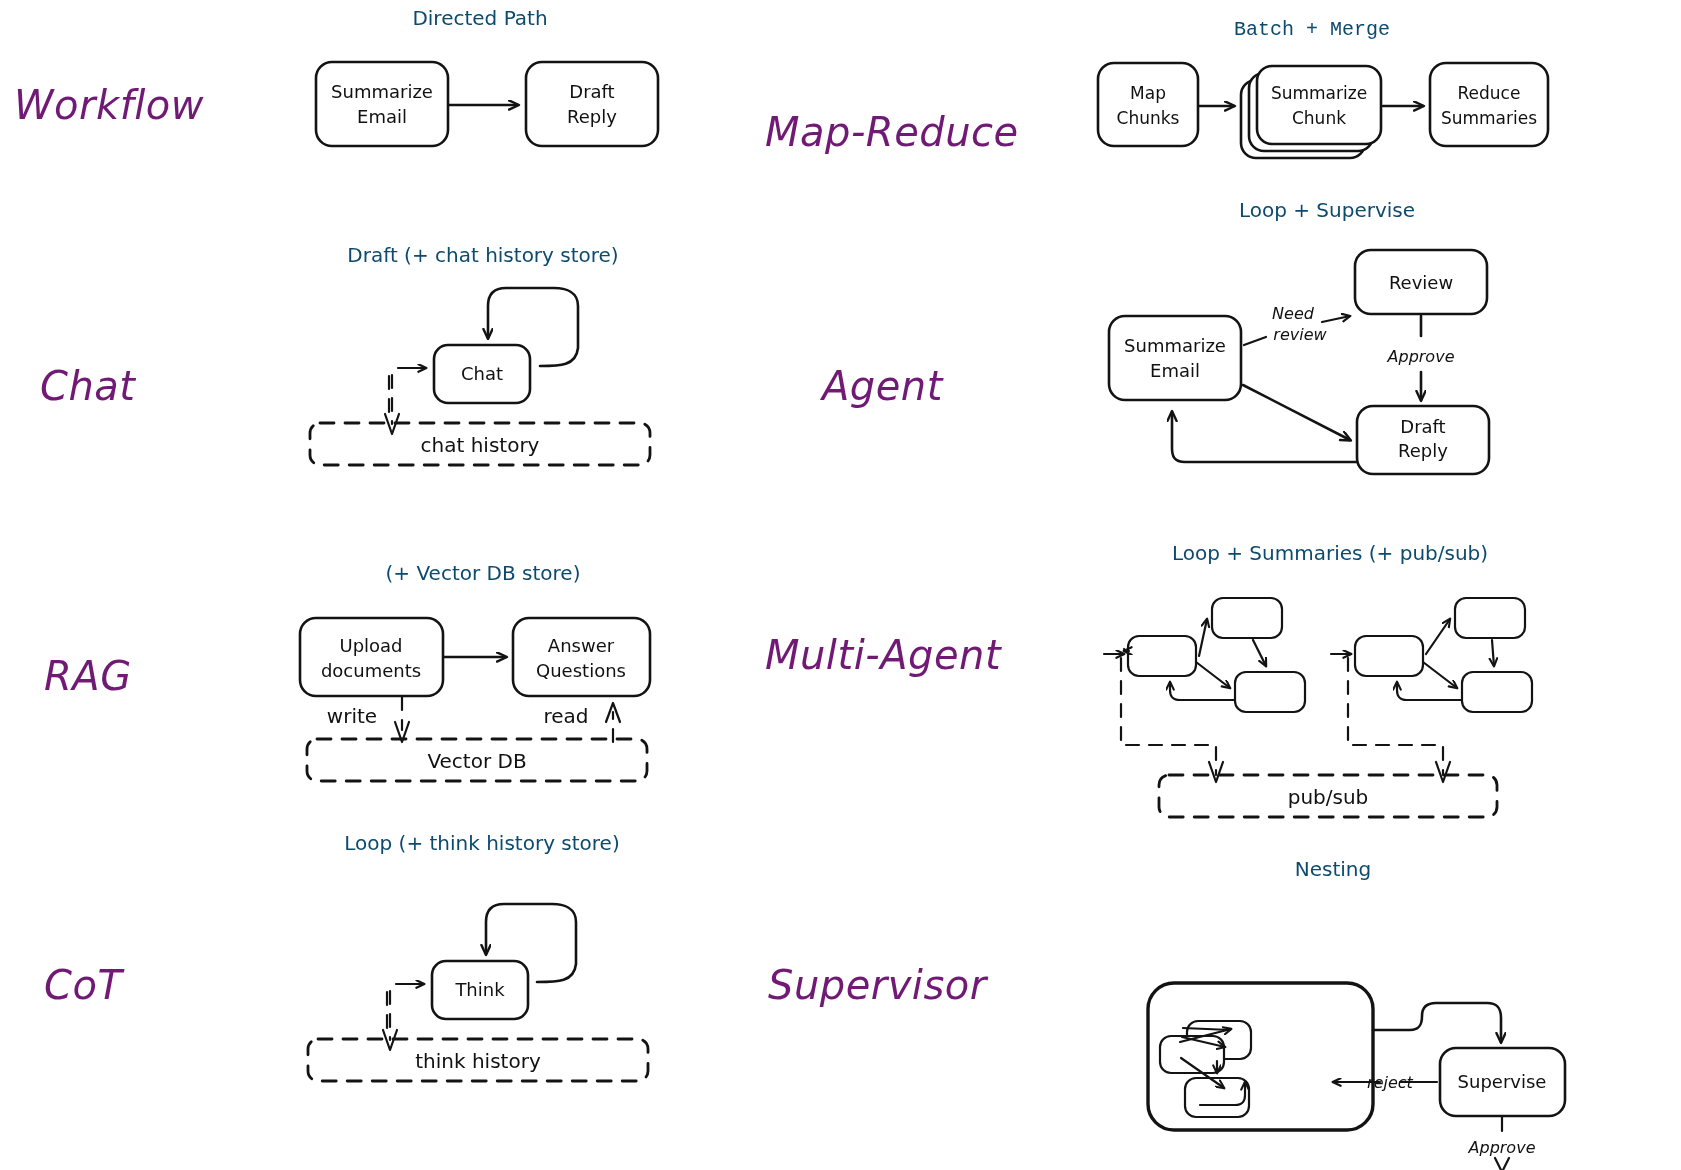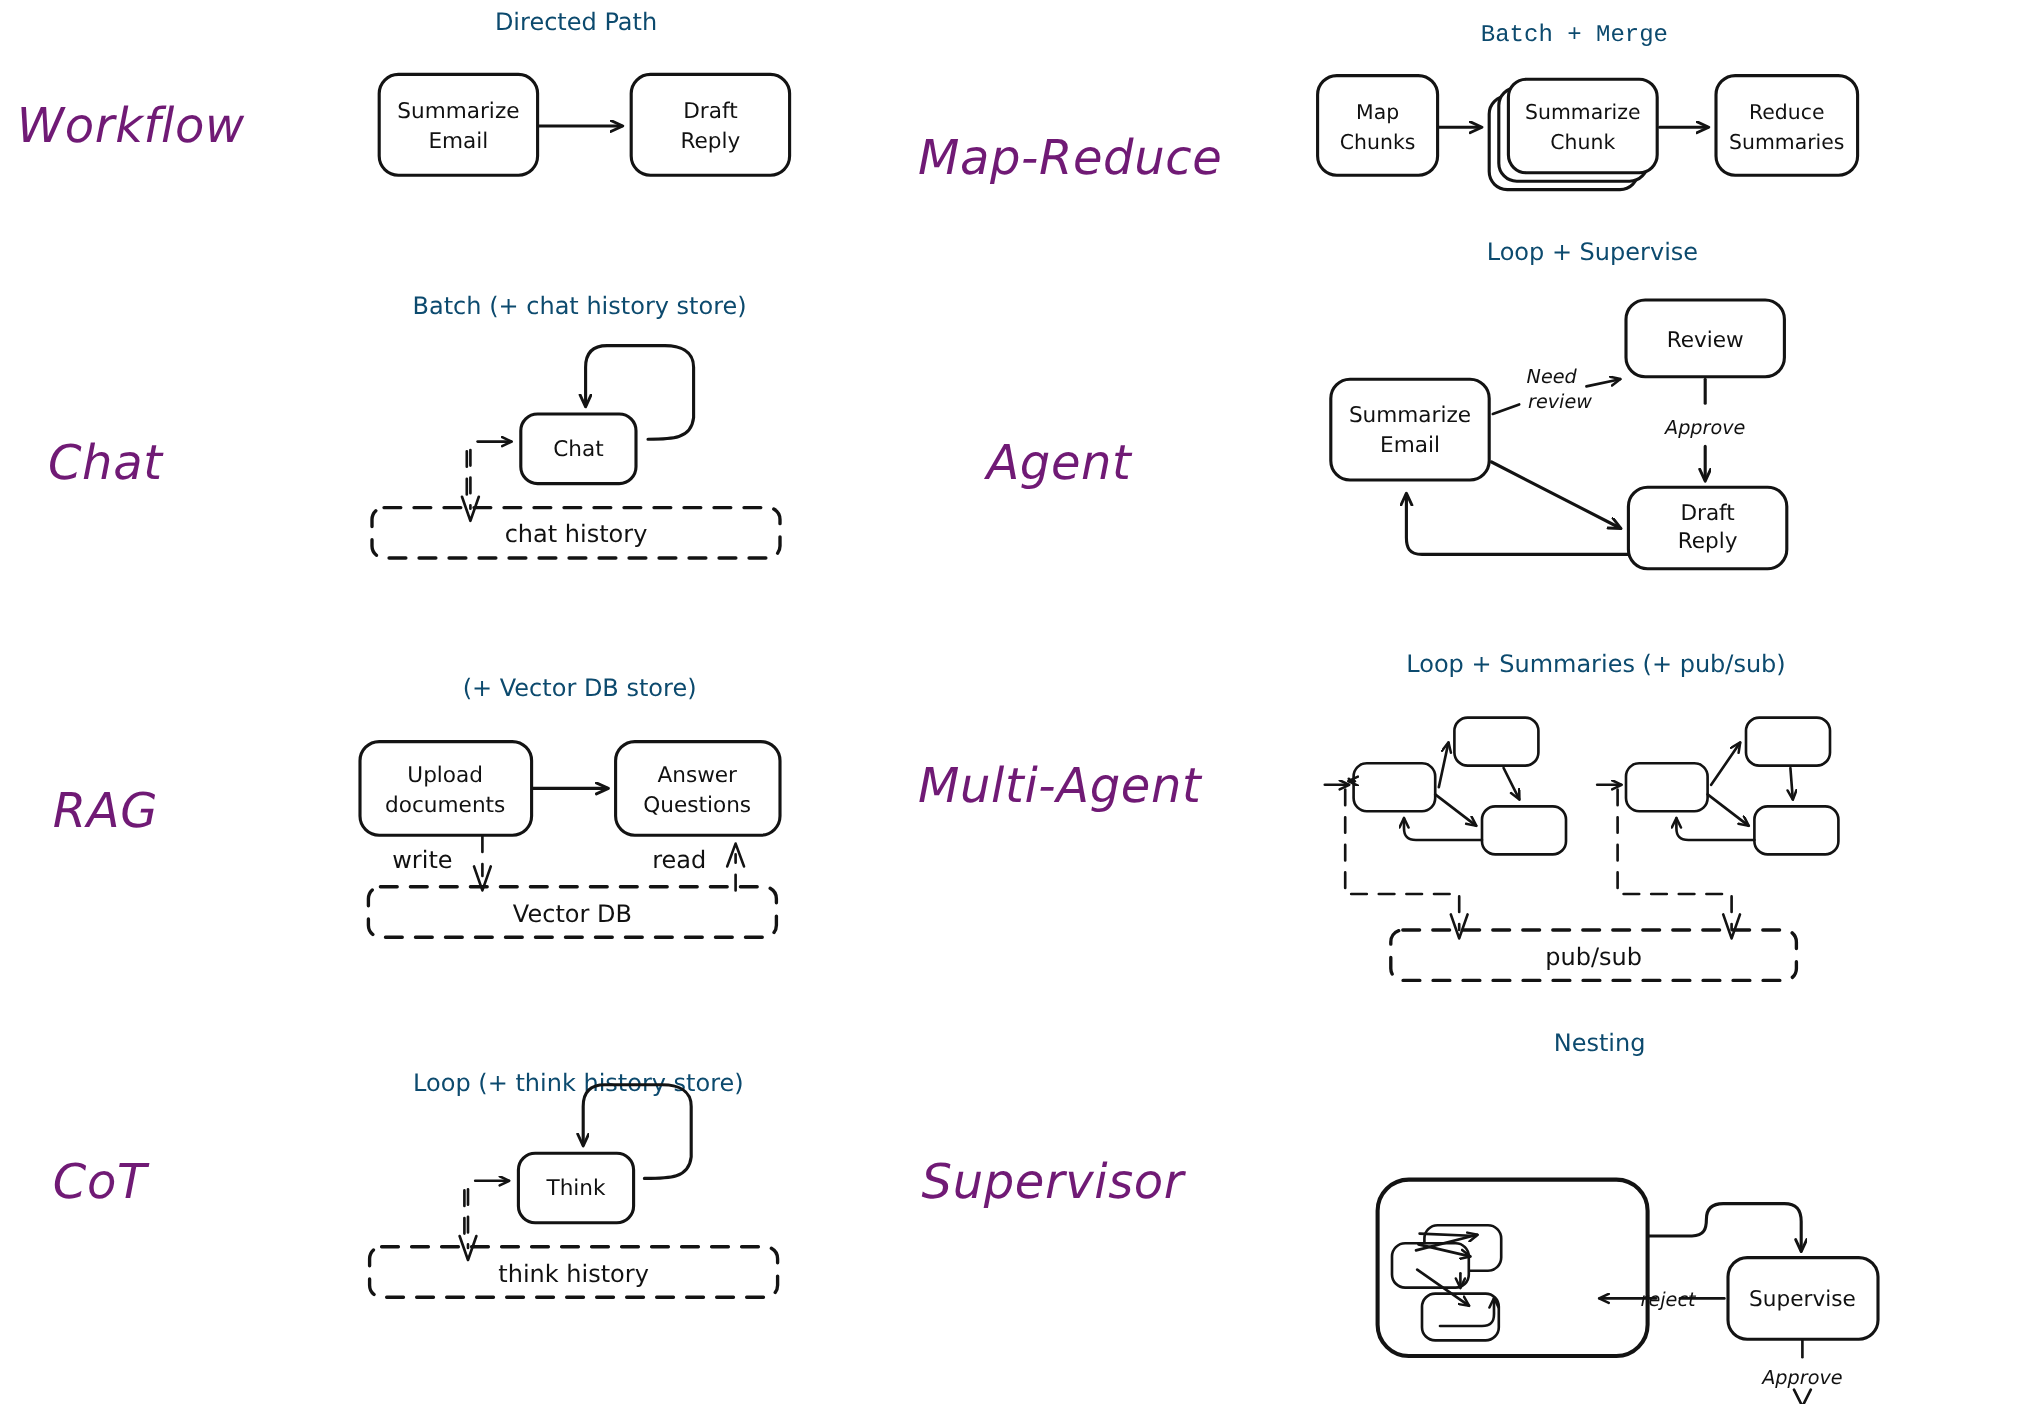--- a/index.html
+++ b/index.html
@@ -64,25 +64,25 @@
   <div class="rowlabel" style="left:765px;top:82px;margin-top:27px;">Map-Reduce</div>
   <div class="rowlabel" style="left:40px;top:363px;">Chat</div>
   <div class="rowlabel" style="left:822px;top:363px;">Agent</div>
   <div class="rowlabel" style="left:44px;top:632px;margin-top:21px;">RAG</div>
   <div class="rowlabel" style="left:765px;top:632px;">Multi-Agent</div>
   <div class="rowlabel" style="left:44px;top:962px;">CoT</div>
   <div class="rowlabel" style="left:768px;top:962px;">Supervisor</div>
 
   <div class="caption" style="left:480px;top:6px;">Directed Path</div>
   <div class="caption" style="left:1312px;top:18px;font-family:Liberation Mono, monospace;">Batch + Merge</div>
-  <div class="caption" style="left:483px;top:243px;">Batch (+ chat history store)</div>
+  <div class="caption" style="left:483px;top:243px;">Draft (+ chat history store)</div>
   <div class="caption" style="left:1327px;top:198px;">Loop + Supervise</div>
   <div class="caption" style="left:483px;top:561px;">(+ Vector DB store)</div>
   <div class="caption" style="left:1330px;top:541px;">Loop + Summaries (+ pub/sub)</div>
-  <div class="caption" style="left:482px;top:890px;">Loop (+ think history store)</div>
+  <div class="caption" style="left:482px;top:831px;">Loop (+ think history store)</div>
   <div class="caption" style="left:1333px;top:857px;">Nesting</div>
 
   <svg class="layer" viewBox="0 0 1681 1170">
     <defs>
       <marker id="ah" markerWidth="13" markerHeight="13" refX="10" refY="5.2" orient="auto" markerUnits="userSpaceOnUse">
         <path d="M1,0.6 L11,5.2 L1,9.8" fill="none" stroke="#131313" stroke-width="2.4" stroke-linecap="round" stroke-linejoin="round"></path>
       </marker>
       <marker id="ahs" markerWidth="11" markerHeight="11" refX="8.6" refY="4.4" orient="auto" markerUnits="userSpaceOnUse">
         <path d="M1,0.6 L9,4.4 L1,8.2" fill="none" stroke="#131313" stroke-width="2.1" stroke-linecap="round" stroke-linejoin="round"></path>
       </marker>

